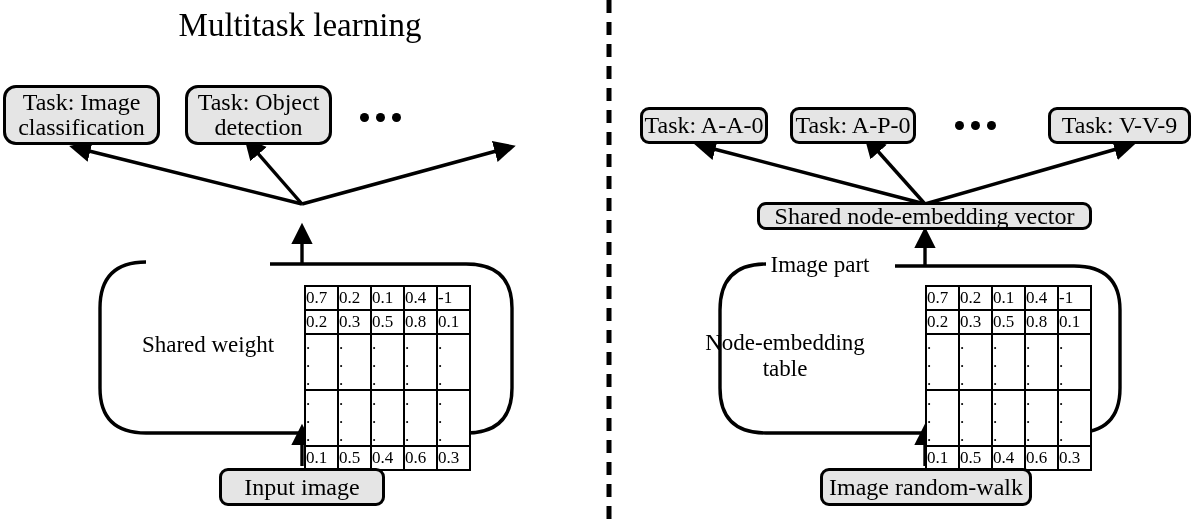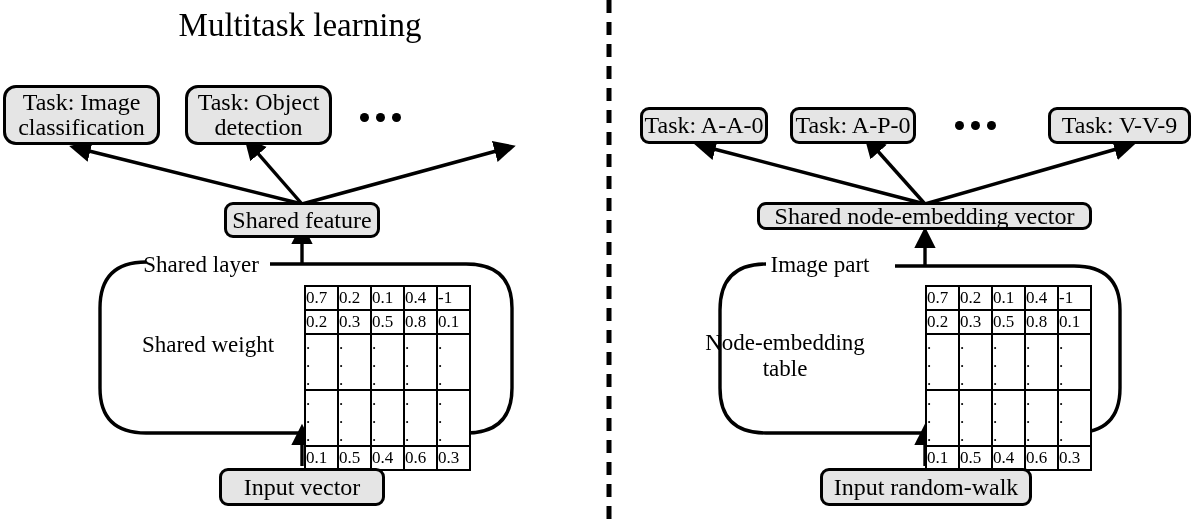--- a/index.html
+++ b/index.html
@@ -70,23 +70,21 @@
   <div class="nodebox r-lg" style="left:185px;top:85px;width:147px;height:60px;white-space:pre-line;">Task: Object
 detection</div>
 
   <div class="dots" style="left:360px;top:113px;">
     <i></i>
       <i></i>
       <i></i>
   </div>
 
 
-  <div class="nodebox r-sm" style="left:224px;top:202px;width:156px;height:36px;">Shared feature</div>
 
-  <div class="plaintext" style="left:126px;top:252px;width:150px;">Shared layer</div>
 
   <div class="plaintext" style="left:118px;top:332px;width:180px;">Shared weight</div>
 
   <table class="matrix" style="left:304px;top:285px;">
     <tbody>
         <tr>
           <td>0.7</td>
           <td>0.2</td>
           <td>0.1</td>
           <td>0.4</td>
@@ -116,21 +114,21 @@
         <tr>
           <td>0.1</td>
           <td>0.5</td>
           <td>0.4</td>
           <td>0.6</td>
           <td>0.3</td>
         </tr>
       </tbody>
   </table>
 
-  <div class="nodebox r-sm" style="left:219px;top:468px;width:166px;height:38px;">Input vector</div>
+  <div class="nodebox r-sm" style="left:219px;top:468px;width:166px;height:38px;">Input image</div>
 
 
   <div class="nodebox r-sm" style="left:640px;top:107px;width:128px;height:37px;">Task: A-A-0</div>
 
   <div class="nodebox r-sm" style="left:790px;top:107px;width:126px;height:37px;">Task: A-P-0</div>
 
   <div class="dots" style="left:955px;top:121px;">
     <i></i>
       <i></i>
       <i></i>
@@ -178,15 +176,15 @@
         <tr>
           <td>0.1</td>
           <td>0.5</td>
           <td>0.4</td>
           <td>0.6</td>
           <td>0.3</td>
         </tr>
       </tbody>
   </table>
 
-  <div class="nodebox r-sm" style="left:820px;top:468px;width:212px;height:38px;">Input random-walk</div>
+  <div class="nodebox r-sm" style="left:820px;top:468px;width:212px;height:38px;">Image random-walk</div>
 
 </div>
 
 </body></html>

